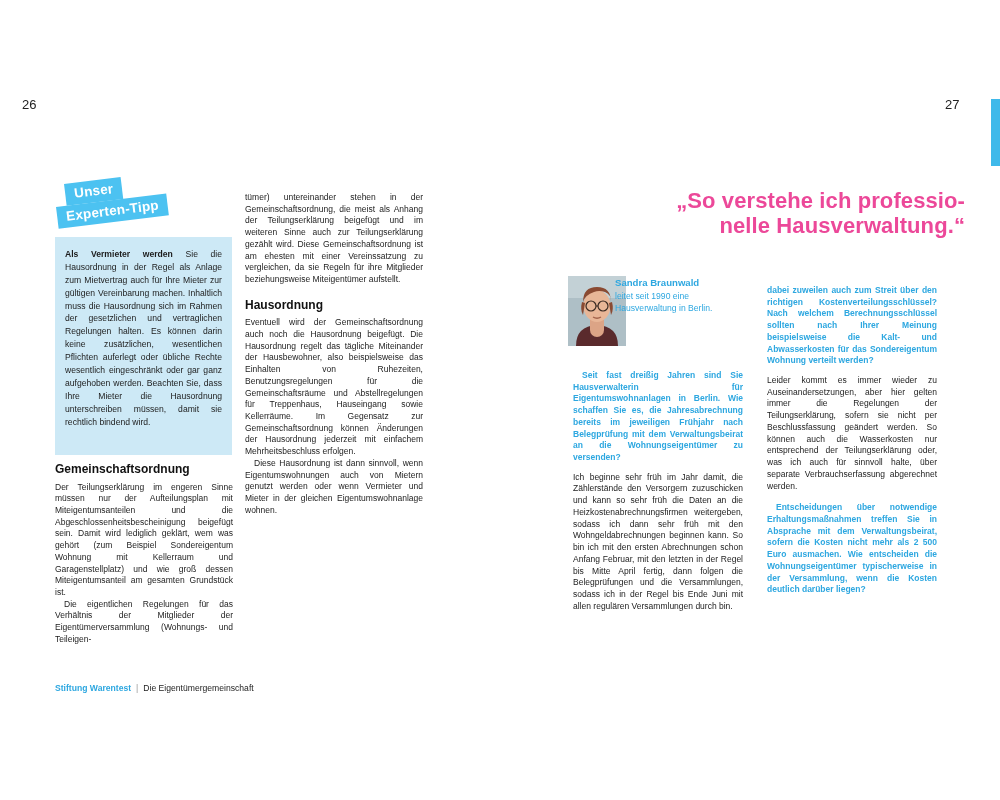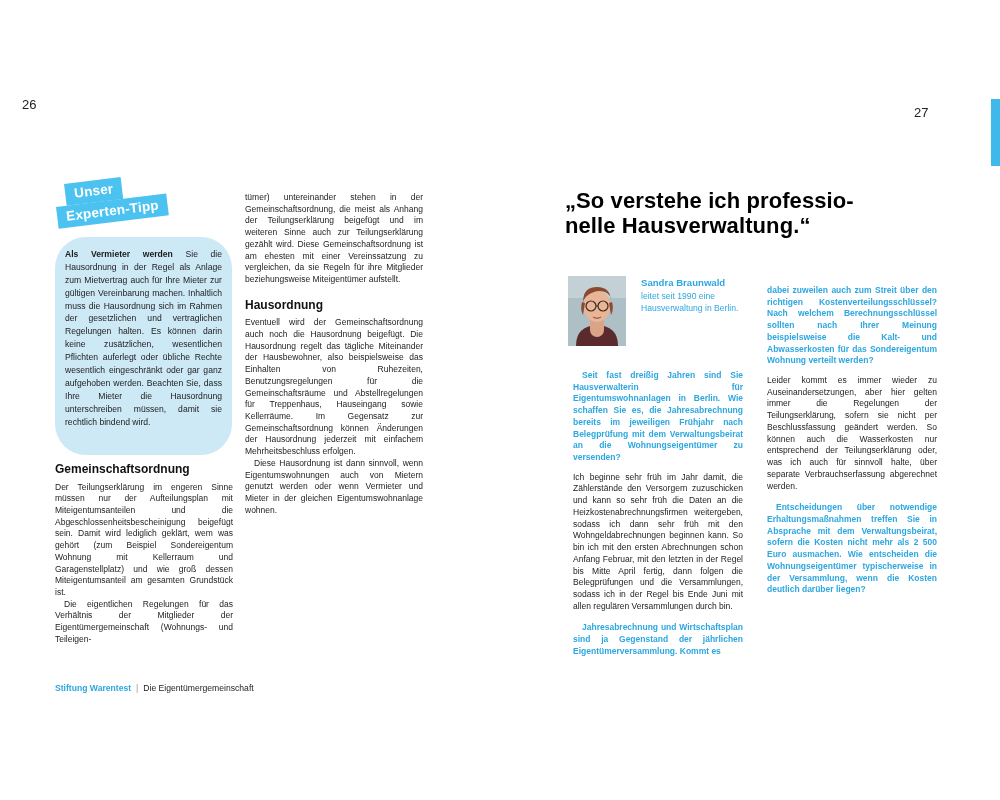--- a/index.html
+++ b/index.html
@@ -5,35 +5,35 @@
   html,body{margin:0;padding:0;}
   body{
     width:1000px;height:800px;position:relative;background:#ffffff;
     font-family:"Liberation Sans", sans-serif;color:#1c1c1c;
     -webkit-font-smoothing:antialiased;overflow:hidden;
   }
   .abs{position:absolute;}
   
   .pagenum{font-size:13px;color:#222;}
   #pn-left{left:22px;top:97px;}
-  #pn-right{left:914px;top:97px;margin-top:8px;}
+  #pn-right{left:945px;top:97px;}
   
   #edge-tab{left:991px;top:99px;width:9px;height:67px;background:#3fb9ea;}
   
   .ribbon{
     background:#4cc2f1;color:#fff;font-weight:bold;font-size:13.5px;
     padding:3px 9px 4px 9px;transform:rotate(-7deg);transform-origin:left top;
     letter-spacing:.2px;white-space:nowrap;
   }
   #ribbon1{left:64px;top:184px;}
   #ribbon2{left:56px;top:207px;}
   
   #tip-box{
     left:55px;top:237px;width:177px;height:218px;background:#cde9f6;
-    box-sizing:border-box;padding:11px 10px 8px 10px;border-radius:31px;
+    box-sizing:border-box;padding:11px 10px 8px 10px;
   }
   #tip-box .tip-text{
     font-size:8.6px;line-height:1.5;text-align:justify;color:#1c1c1c;
   }
   .bold{font-weight:bold;}
   
   .col{width:178px;font-size:8.5px;line-height:1.38;text-align:justify;}
   .col p{margin:0;}
   .col p.indent{text-indent:9px;}
   .col h3{
@@ -44,27 +44,28 @@
   #left-col1{left:55px;top:461px;}
   #left-col2{left:245px;top:192px;}
   
   #footer{left:55px;top:683px;font-size:8.6px;}
   #footer .brand{color:#2da7e0;font-weight:bold;margin-top:32px;}
   #footer .sep{color:#9a9a9a;margin:0 5px;font-weight:300;}
   #footer .chapter{color:#222;}
   
   #headline{
     left:565px;top:188px;width:400px;
-    font-size:22px;font-weight:bold;color:#000000;line-height:1.14;
+    font-size:22px;font-weight:bold;color:#ec4899;line-height:1.14;
     letter-spacing:.1px;
+    text-align:right;
   }
   #portrait{
     left:568px;top:276px;width:58px;height:70px;overflow:hidden;background:#b9c6cc;
   }
-  #interviewee{left:641px;top:277px;width:125px;}
+  #interviewee{left:615px;top:277px;width:125px;}
   #interviewee .name{font-size:9.6px;font-weight:bold;color:#2da7e0;margin:0 0 2px 0;}
   #interviewee .bio{font-size:8.6px;line-height:1.4;color:#2da7e0;margin:0;}
   .rcol{width:186px;font-size:8.5px;line-height:1.38;text-align:justify;}
   .rcol p{margin:8px;}
   .rcol p.q{color:#2da7e0;font-weight:bold;}
   .rcol p.indent{text-indent:9px;}
   .rcol p.gap{margin-top:10px;}
   #right-col1{left:565px;top:362px;}
   #right-col2{left:759px;top:277px;}
 </style>
@@ -78,21 +79,21 @@
 <div class="abs ribbon" id="ribbon1">Unser</div>
 <div class="abs ribbon" id="ribbon2">Experten-Tipp</div>
 
 <div class="abs" id="tip-box">
   <div class="tip-text"><span class="bold">Als Vermieter werden</span><span> Sie die Hausordnung in der Regel als Anlage zum Mietvertrag auch für Ihre Mieter zur gültigen Vereinbarung machen. Inhaltlich muss die Hausordnung sich im Rahmen der gesetzlichen und vertraglichen Regelungen halten. Es können darin keine zusätzlichen, wesentlichen Pflichten auferlegt oder übliche Rechte wesentlich eingeschränkt oder gar ganz aufgehoben werden. Beachten Sie, dass Ihre Mieter die Hausordnung unterschreiben müssen, damit sie rechtlich bindend wird.</span></div>
 </div>
 
 <div class="abs col" id="left-col1">
   <h3>Gemeinschaftsordnung</h3>
   <p>Der Teilungserklärung im engeren Sinne müssen nur der Aufteilungsplan mit Miteigentumsanteilen und die Abgeschlossenheitsbescheinigung beigefügt sein. Damit wird lediglich geklärt, wem was gehört (zum Beispiel Sondereigentum Wohnung mit Kellerraum und Garagenstellplatz) und wie groß dessen Miteigentumsanteil am gesamten Grundstück ist.</p>
-  <p class="indent">Die eigentlichen Regelungen für das Verhältnis der Mitglieder der Eigentümergemeinschaft (Wohnungs- und Teileigen-</p>
+  <p class="indent">Die eigentlichen Regelungen für das Verhältnis der Mitglieder der Eigentümerversammlung (Wohnungs- und Teileigen-</p>
 </div>
 
 <div class="abs col" id="left-col2">
   <p>tümer) untereinander stehen in der Gemeinschaftsordnung, die meist als Anhang der Teilungserklärung beigefügt und im weiteren Sinne auch zur Teilungserklärung gezählt wird. Diese Gemeinschaftsordnung ist am ehesten mit einer Vereinssatzung zu vergleichen, da sie Regeln für ihre Mitglieder beziehungsweise Miteigentümer aufstellt.</p>
   <h3 class="mt">Hausordnung</h3>
   <p>Eventuell wird der Gemeinschaftsordnung auch noch die Hausordnung beigefügt. Die Hausordnung regelt das tägliche Miteinander der Hausbewohner, also beispielsweise das Einhalten von Ruhezeiten, Benutzungsregelungen für die Gemeinschaftsräume und Abstellregelungen für Treppenhaus, Hauseingang sowie Kellerräume. Im Gegensatz zur Gemeinschaftsordnung können Änderungen der Hausordnung jederzeit mit einfachem Mehrheitsbeschluss erfolgen.</p>
   <p class="indent">Diese Hausordnung ist dann sinnvoll, wenn Eigentumswohnungen auch von Mietern genutzt werden oder wenn Vermieter und Mieter in der gleichen Eigentumswohnanlage wohnen.</p>
 </div>
 
 <div class="abs" id="footer">
@@ -122,20 +123,19 @@
 </div>
 
 <div class="abs" id="interviewee">
   <p class="name">Sandra Braunwald</p>
   <p class="bio">leitet seit 1990 eine Hausverwaltung in Berlin.</p>
 </div>
 
 <div class="abs rcol" id="right-col1">
   <p class="q indent">Seit fast dreißig Jahren sind Sie Hausverwalterin für Eigentumswohnanlagen in Berlin. Wie schaffen Sie es, die Jahresabrechnung bereits im jeweiligen Frühjahr nach Belegprüfung mit dem Verwaltungsbeirat an die Wohnungseigentümer zu versenden?</p>
   <p>Ich beginne sehr früh im Jahr damit, die Zählerstände den Versorgern zuzuschicken und kann so sehr früh die Daten an die Heizkostenabrechnungsfirmen weitergeben, sodass ich dann sehr früh mit den Wohngeldabrechnungen beginnen kann. So bin ich mit den ersten Abrechnungen schon Anfang Februar, mit den letzten in der Regel bis Mitte April fertig, dann folgen die Belegprüfungen und die Versammlungen, sodass ich in der Regel bis Ende Juni mit allen regulären Versammlungen durch bin.</p>
-  <p class="q indent gap">Jahresabrechnung und Wirtschaftsplan sind ja Gegenstand der jährlichen Eigentümerversammlung. Kommt es</p>
 </div>
 
 <div class="abs rcol" id="right-col2">
   <p class="q">dabei zuweilen auch zum Streit über den richtigen Kostenverteilungsschlüssel? Nach welchem Berechnungsschlüssel sollten nach Ihrer Meinung beispielsweise die Kalt- und Abwasserkosten für das Sondereigentum Wohnung verteilt werden?</p>
   <p>Leider kommt es immer wieder zu Auseinandersetzungen, aber hier gelten immer die Regelungen der Teilungserklärung, sofern sie nicht per Beschlussfassung geändert werden. So können auch die Wasserkosten nur entsprechend der Teilungserklärung oder, was ich auch für sinnvoll halte, über separate Verbrauchserfassung abgerechnet werden.</p>
   <p class="q indent gap">Entscheidungen über notwendige Erhaltungsmaßnahmen treffen Sie in Absprache mit dem Verwaltungsbeirat, sofern die Kosten nicht mehr als 2 500 Euro ausmachen. Wie entscheiden die Wohnungseigentümer typischerweise in der Versammlung, wenn die Kosten deutlich darüber liegen?</p>
 </div>
 
 </body></html>

